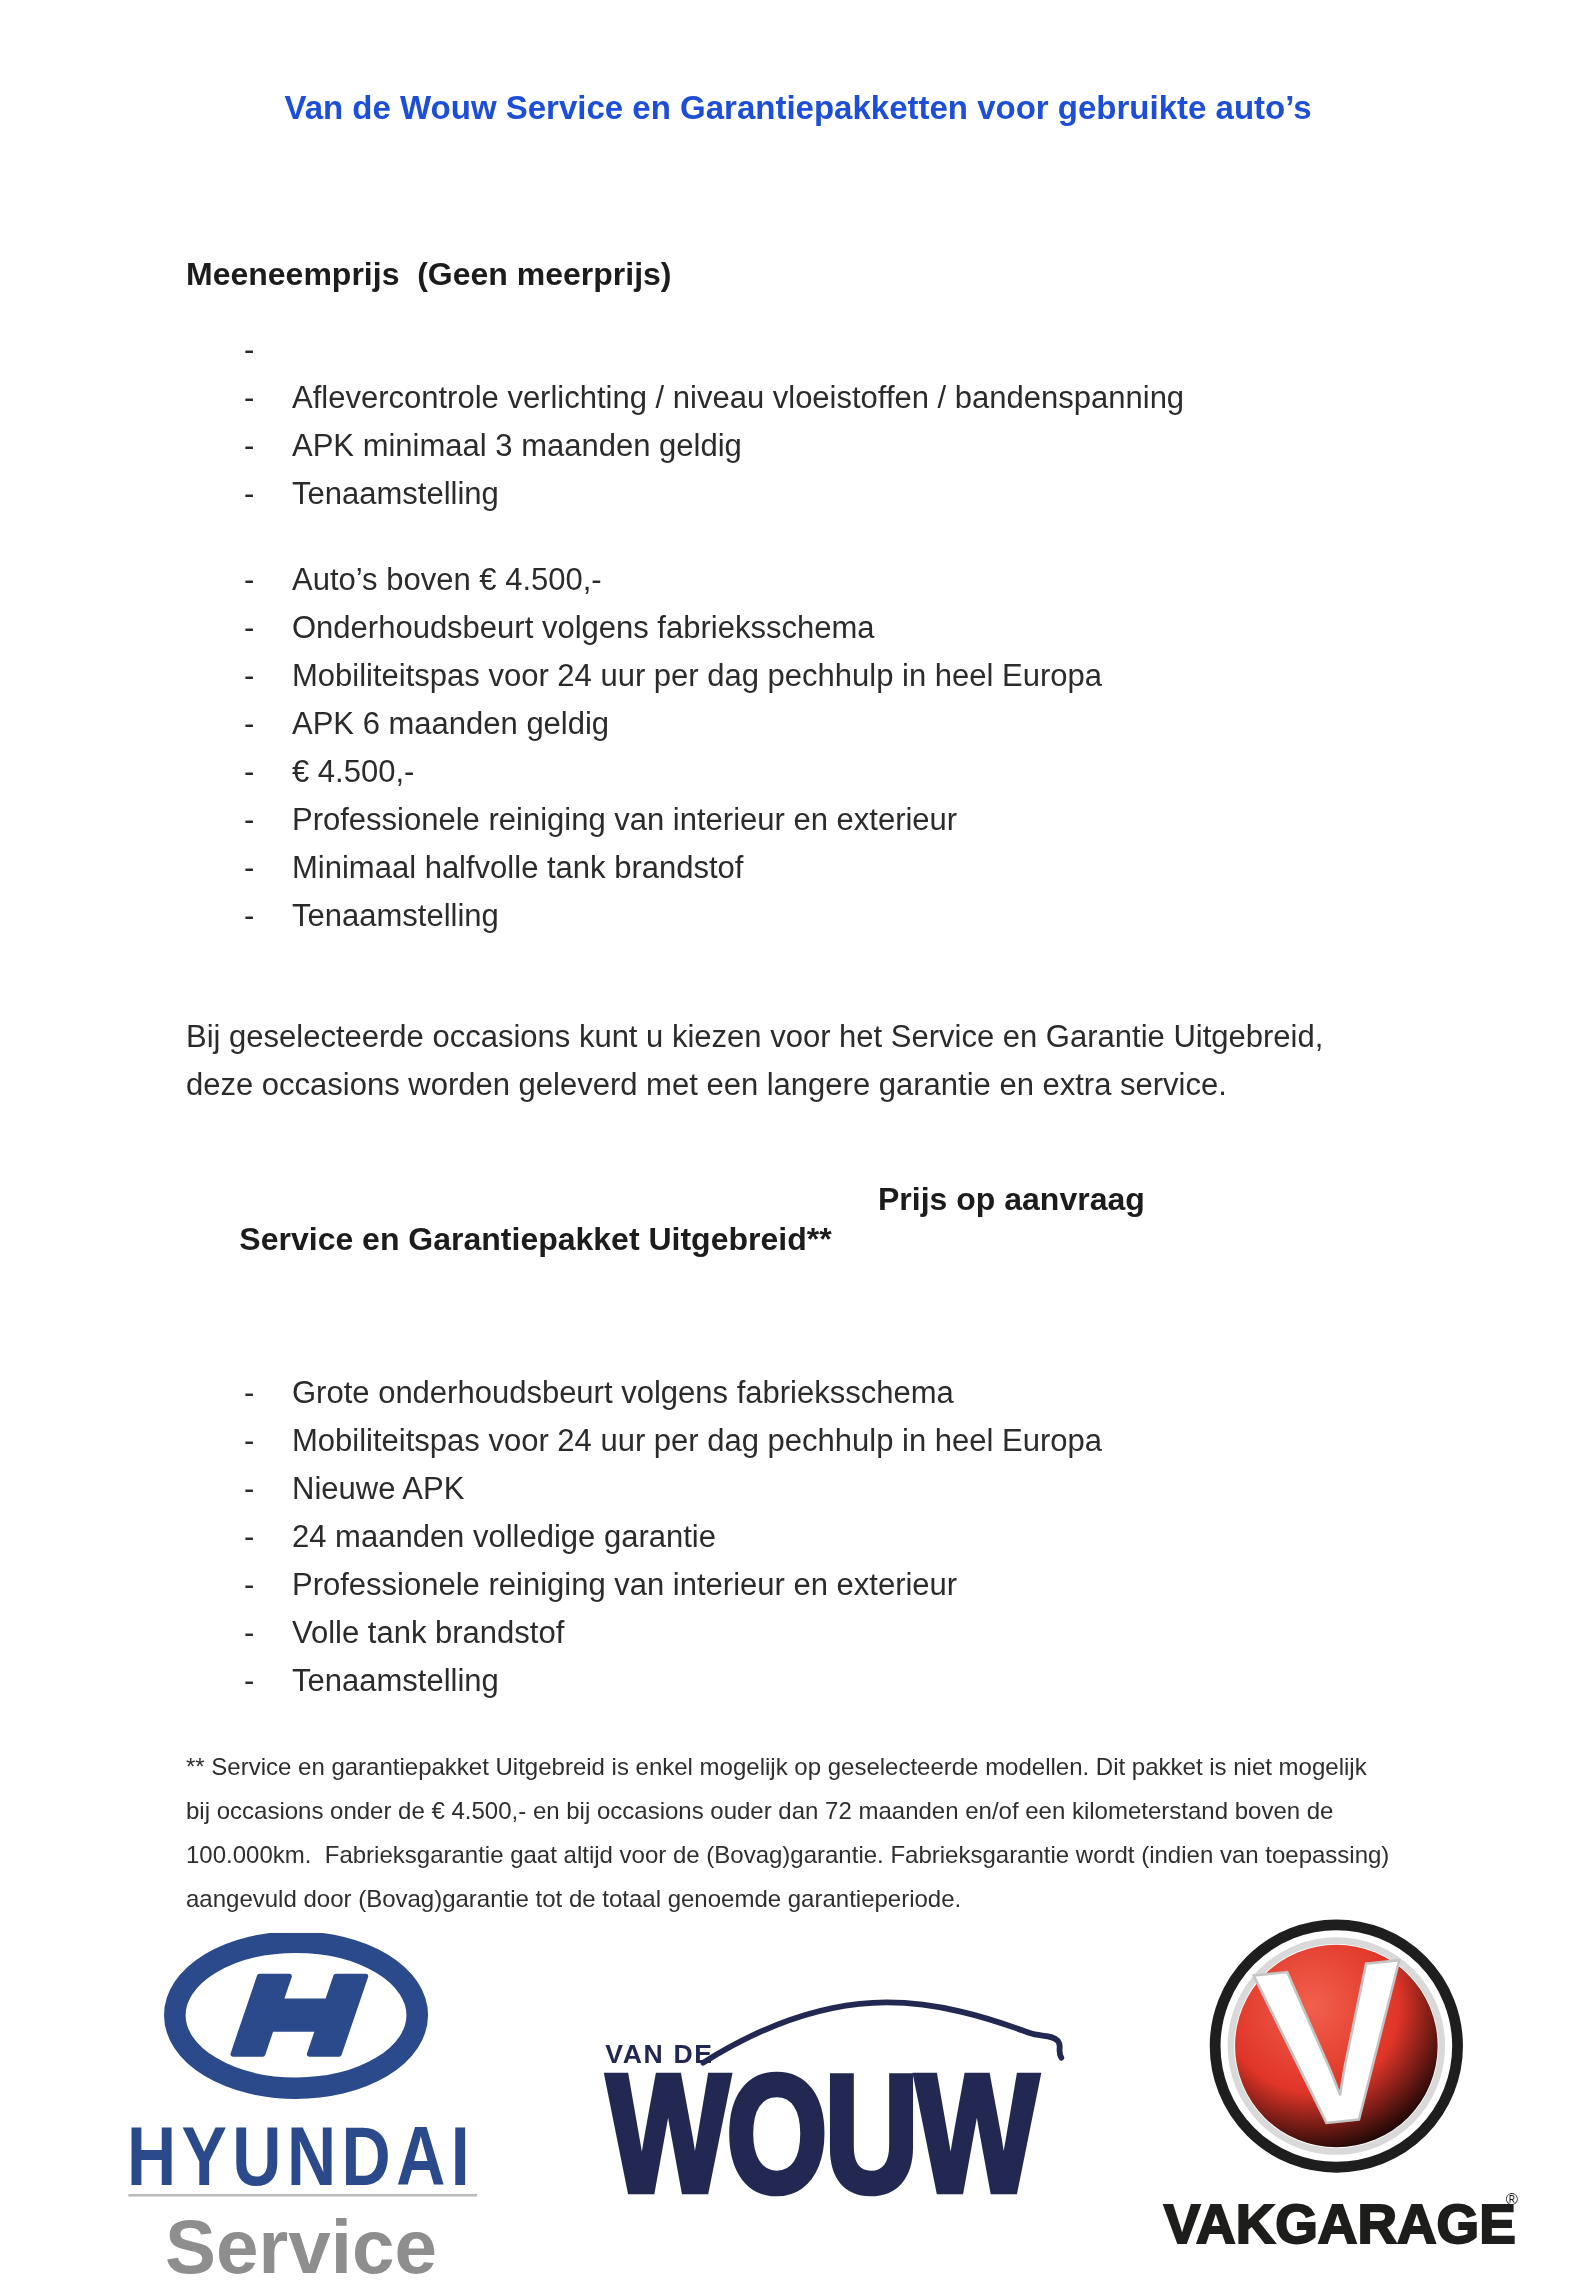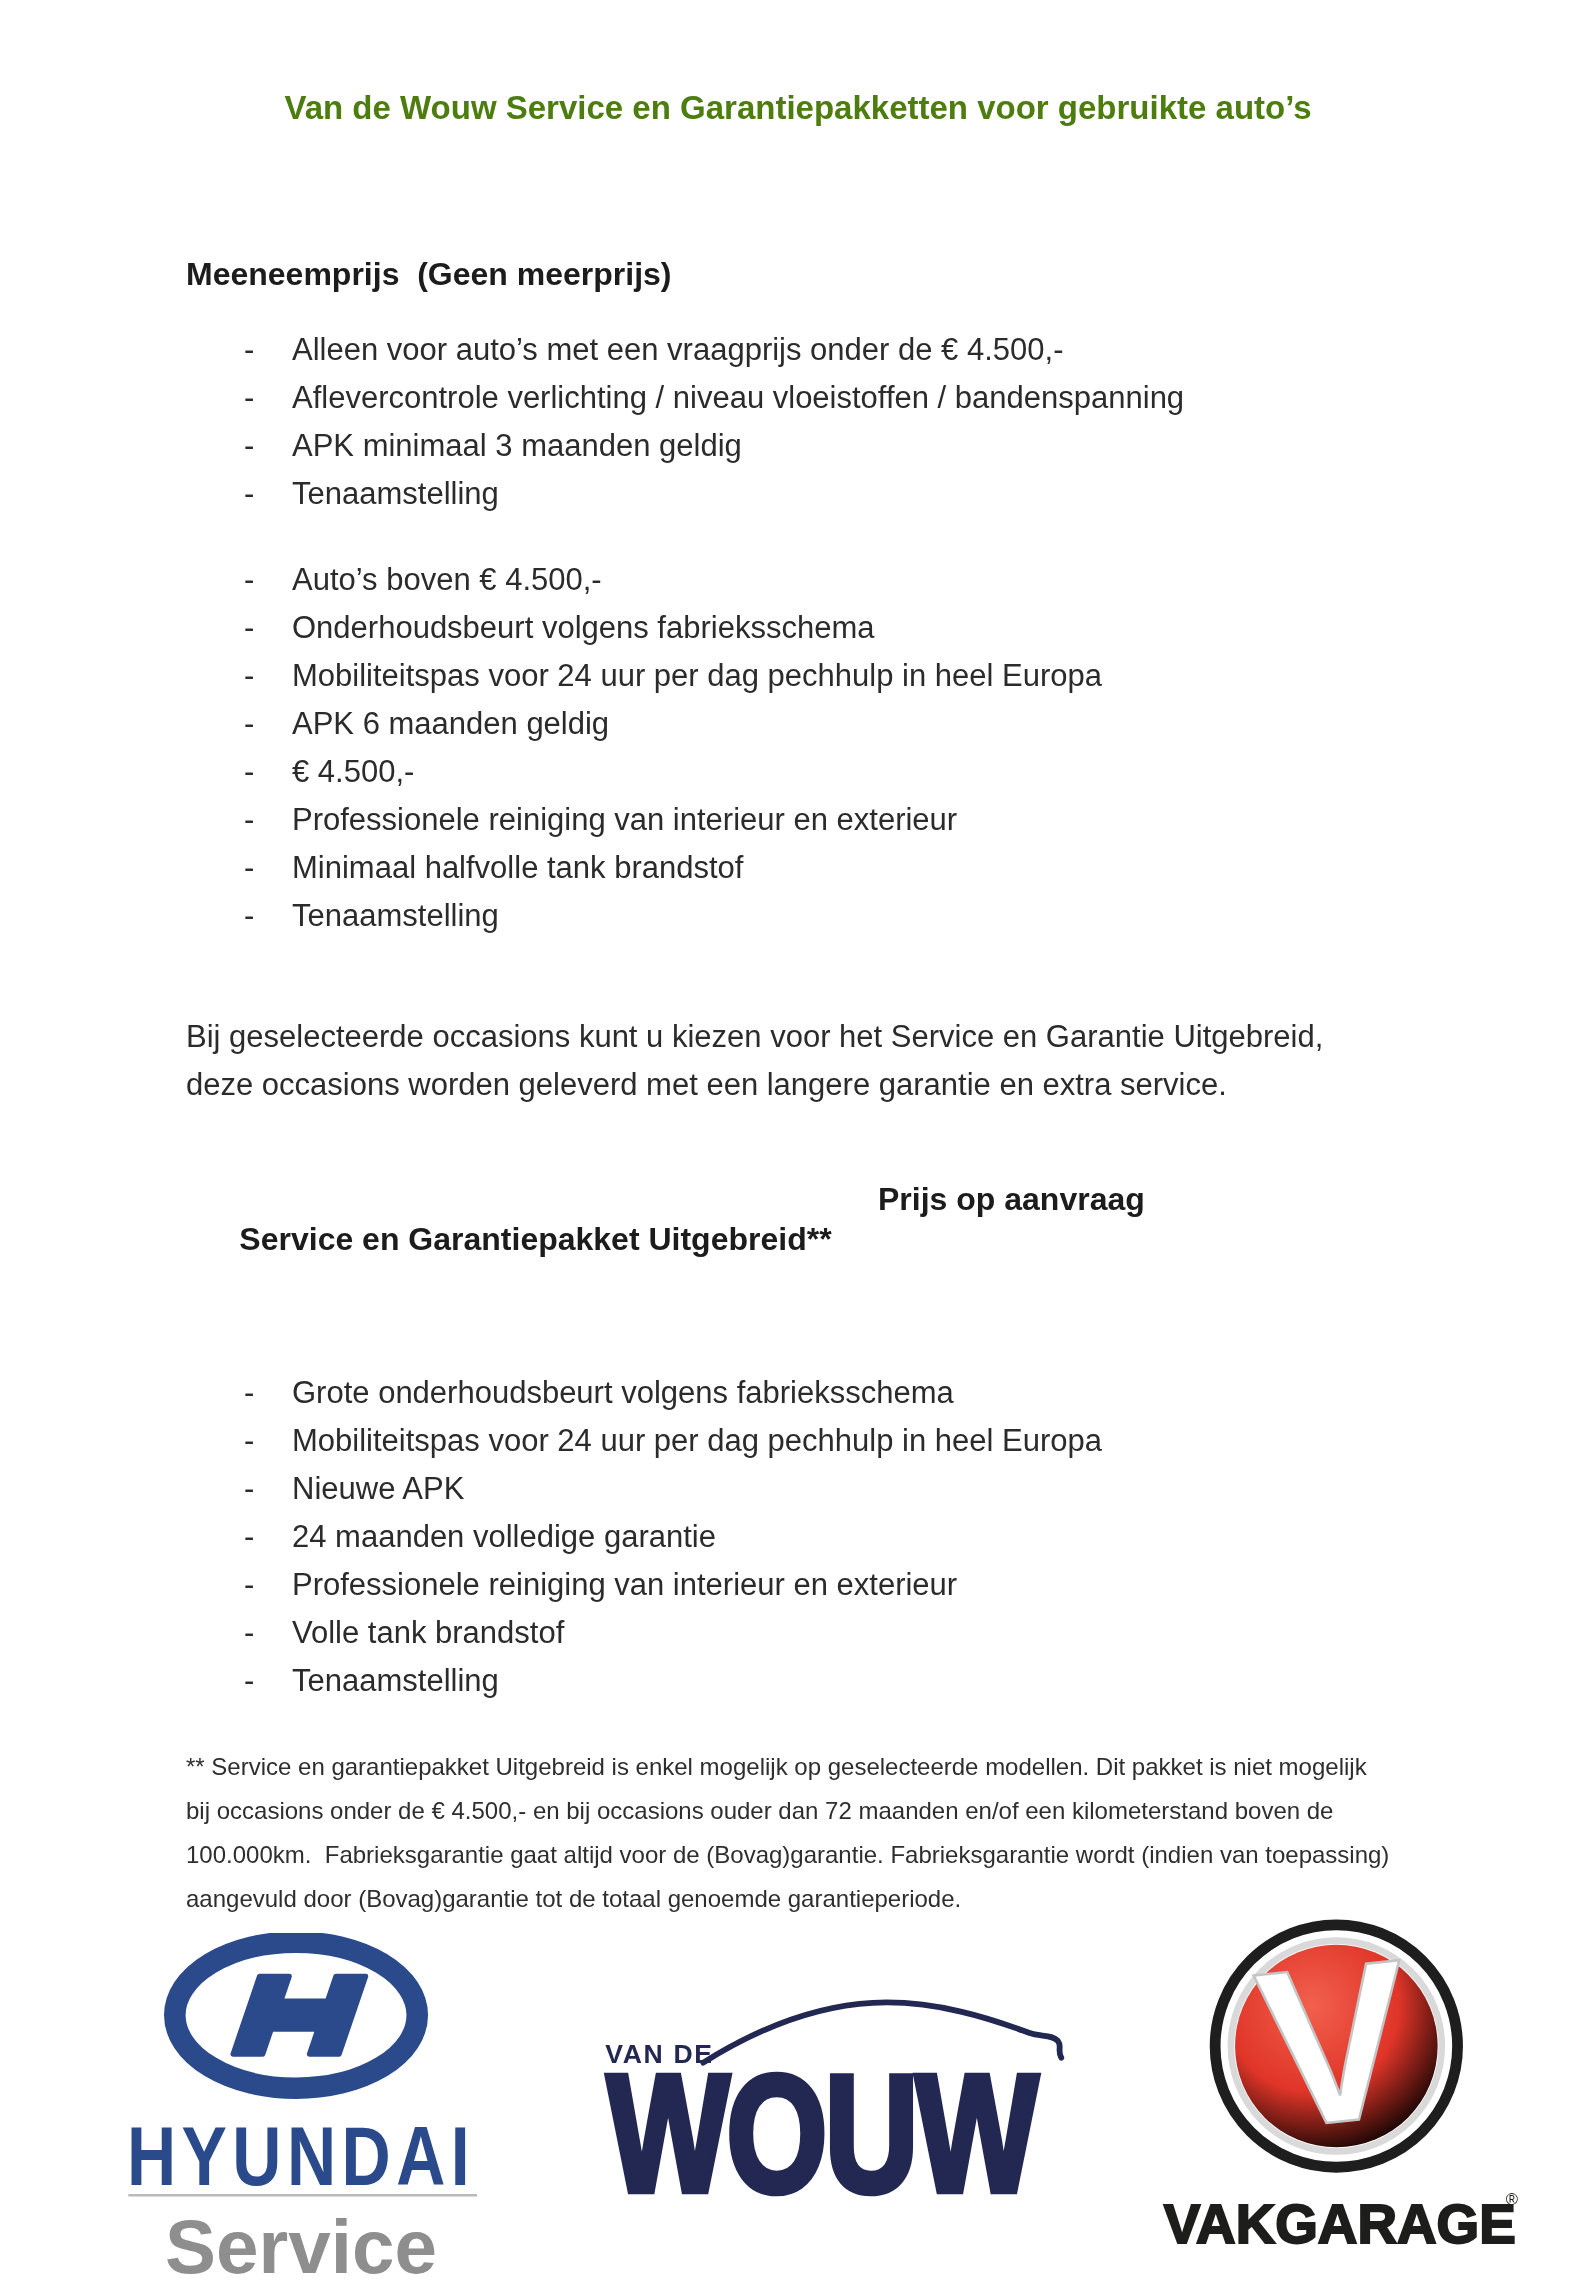--- a/index.html
+++ b/index.html
@@ -9,21 +9,21 @@
     background:#ffffff;
     font-family:"Liberation Sans","DejaVu Sans",sans-serif;
     color:#2b2b2b;
     overflow:hidden;
   }
   .title{
     padding-top:88px;
     text-align:center;
     font-size:33px;
     font-weight:bold;
-    color:#4d7c0f;
+    color:#1d4ed8;
     line-height:40px;
     white-space:pre-wrap;
   }
   .content{margin-left:186px;margin-right:125px;}
   .heading{
     font-size:32px;font-weight:bold;color:#1c1c1c;
     line-height:40px;white-space:pre-wrap;
   }
   #heading-1{margin-top:126px;}
   #heading-2{margin-top:70px;}
@@ -50,23 +50,20 @@
 <div class="page">
 
   <div class="title">Van de Wouw Service en Garantiepakketten voor gebruikte auto’s</div>
 
   <div class="content">
 
     <div class="heading" id="heading-1">Meeneemprijs  (Geen meerprijs)</div>
     <div class="list" id="list-1">
         <div class="li">
           <span class="dash">-</span>
-          <span class="litext">
-            <div class="line">Alleen voor auto’s met een vraagprijs onder de € 4.500,-</div>
-          </span>
         </div>
         <div class="li">
           <span class="dash">-</span>
           <span class="litext">
             <div class="line">Aflevercontrole verlichting / niveau vloeistoffen / bandenspanning</div>
           </span>
         </div>
         <div class="li">
           <span class="dash">-</span>
           <span class="litext">

